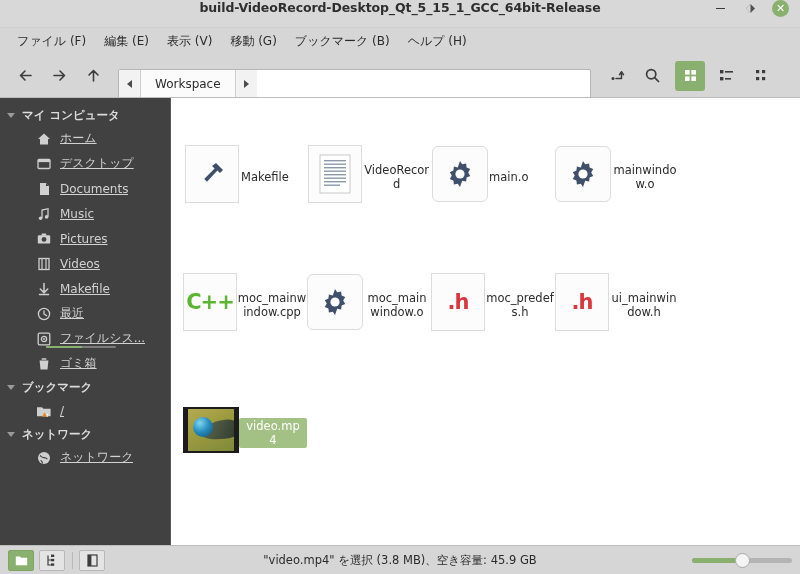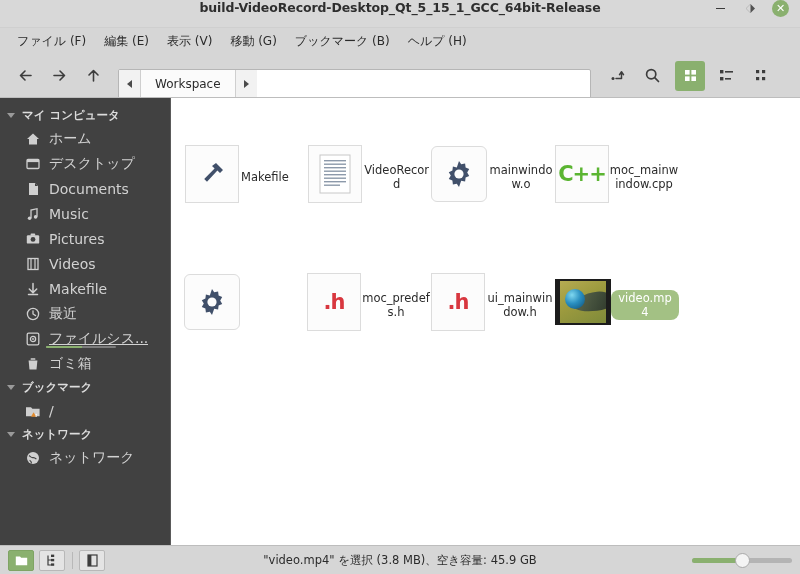--- a/index.html
+++ b/index.html
@@ -139,23 +139,23 @@
   }
   .sb-caret {
     width: 0; height: 0;
     border-left: 4.5px solid transparent;
     border-right: 4.5px solid transparent;
     border-top: 5px solid #9a9a9a;
     margin-right: 1px;
   }
   .sb-item {
     display: flex; align-items: center;
-    height: 25px; padding-left: 25px;
-    font-size: 14px; color: #d2d2d2;
-    gap: 8px; position: relative;
+    height: 25px; padding-left: 36px;
+    font-size: 12px; color: #d2d2d2;
+    gap: 8px; position: relative; text-decoration: underline;
   }
   .sb-item .ic {
     width: 16px; height: 16px; flex: 0 0 16px;
     display: flex; align-items: center; justify-content: center;
     color: #cfcfcf;
   }
   .sb-label { white-space: nowrap; overflow: hidden; }
   .sb-item.selected .sb-label { text-decoration: underline; }
   .sb-meter {
     position: absolute; left: 46px; bottom: 3px;
@@ -197,21 +197,21 @@
   .ext-text { font-size: 21px; font-weight: bold; letter-spacing: -1px; }
   .ext-text.h { color: #d8373f; }
   .ext-text.cpp { color: #5bb532; }
   .fname {
     font-size: 11.5px; color: #2b2b2b; text-align: center;
     line-height: 14px; max-width: 110px;
     word-break: break-word;
   }
   .fname.selected {
     background: #a3c184; color: #ffffff;
-    padding: 1px 5px; border-radius: 8px;
+    padding: 1px 5px; border-radius: 2px;
   }
   
   .vidthumb {
     width: 56px; height: 46px; position: relative;
     background: linear-gradient(150deg,#b5ab52 0%, #9c9a3e 45%, #7e8a3a 100%);
     border-left: 5px solid #1c1c1c; border-right: 5px solid #1c1c1c;
     border-top: 2px solid #1c1c1c; border-bottom: 2px solid #1c1c1c;
     overflow: hidden;
   }
   .vid-eye {
@@ -521,51 +521,63 @@
                     <rect x="6" y="23.5" width="22" height="1.4"></rect>
                     <rect x="6" y="27" width="22" height="1.4"></rect>
                     <rect x="6" y="30.5" width="16" height="1.4"></rect>
                   </g>
                 </svg>
             </div>
           </div>
           <div class="fname">VideoRecord</div>
         </div>
 
-
         <div class="cell">
           <div class="thumb">
             <div class="card round">
               <svg width="32" height="32" viewBox="0 0 32 32">
                   <path d="M16 3l2.2 3.3 3.9-.8.5 3.9 3.6 1.7-2 3.4 2 3.4-3.6 1.7-.5 3.9-3.9-.8L16 29l-2.2-3.3-3.9.8-.5-3.9L5.8 21l2-3.4-2-3.4 3.6-1.7.5-3.9 3.9.8z" fill="#41506a"></path>
                   <circle cx="16" cy="16" r="4.6" fill="#fcfcfc"></circle>
                 </svg>
             </div>
           </div>
-          <div class="fname">mainwindow.o</div>
-        </div>
-
-        <div class="cell">
-          <div class="thumb">
-            <div class="card">
-              <span class="ext-text cpp">C++</span>
-            </div>
-          </div>
-          <div class="fname">moc_mainwindow.cpp</div>
+          <div class="fname">main.o</div>
         </div>
 
         <div class="cell">
           <div class="thumb">
             <div class="card round">
               <svg width="32" height="32" viewBox="0 0 32 32">
                   <path d="M16 3l2.2 3.3 3.9-.8.5 3.9 3.6 1.7-2 3.4 2 3.4-3.6 1.7-.5 3.9-3.9-.8L16 29l-2.2-3.3-3.9.8-.5-3.9L5.8 21l2-3.4-2-3.4 3.6-1.7.5-3.9 3.9.8z" fill="#41506a"></path>
                   <circle cx="16" cy="16" r="4.6" fill="#fcfcfc"></circle>
                 </svg>
             </div>
           </div>
+          <div class="fname">mainwindow.o</div>
+        </div>
+
+        <div class="cell">
+          <div class="thumb">
+            <div class="card">
+              <span class="ext-text cpp">C++</span>
+            </div>
+          </div>
+          <div class="fname">moc_mainwindow.cpp</div>
+        </div>
+
+        <div class="cell">
+          <div class="thumb">
+            <div class="card round">
+              <svg width="32" height="32" viewBox="0 0 32 32">
+                  <path d="M16 3l2.2 3.3 3.9-.8.5 3.9 3.6 1.7-2 3.4 2 3.4-3.6 1.7-.5 3.9-3.9-.8L16 29l-2.2-3.3-3.9.8-.5-3.9L5.8 21l2-3.4-2-3.4 3.6-1.7.5-3.9 3.9.8z" fill="#41506a"></path>
+                  <circle cx="16" cy="16" r="4.6" fill="#fcfcfc"></circle>
+                </svg>
+            </div>
+          </div>
+          <div class="fname">moc_mainwindow.o</div>
         </div>
 
         <div class="cell">
           <div class="thumb">
             <div class="card">
               <span class="ext-text h">.h</span>
             </div>
           </div>
           <div class="fname">moc_predefs.h</div>
         </div>

